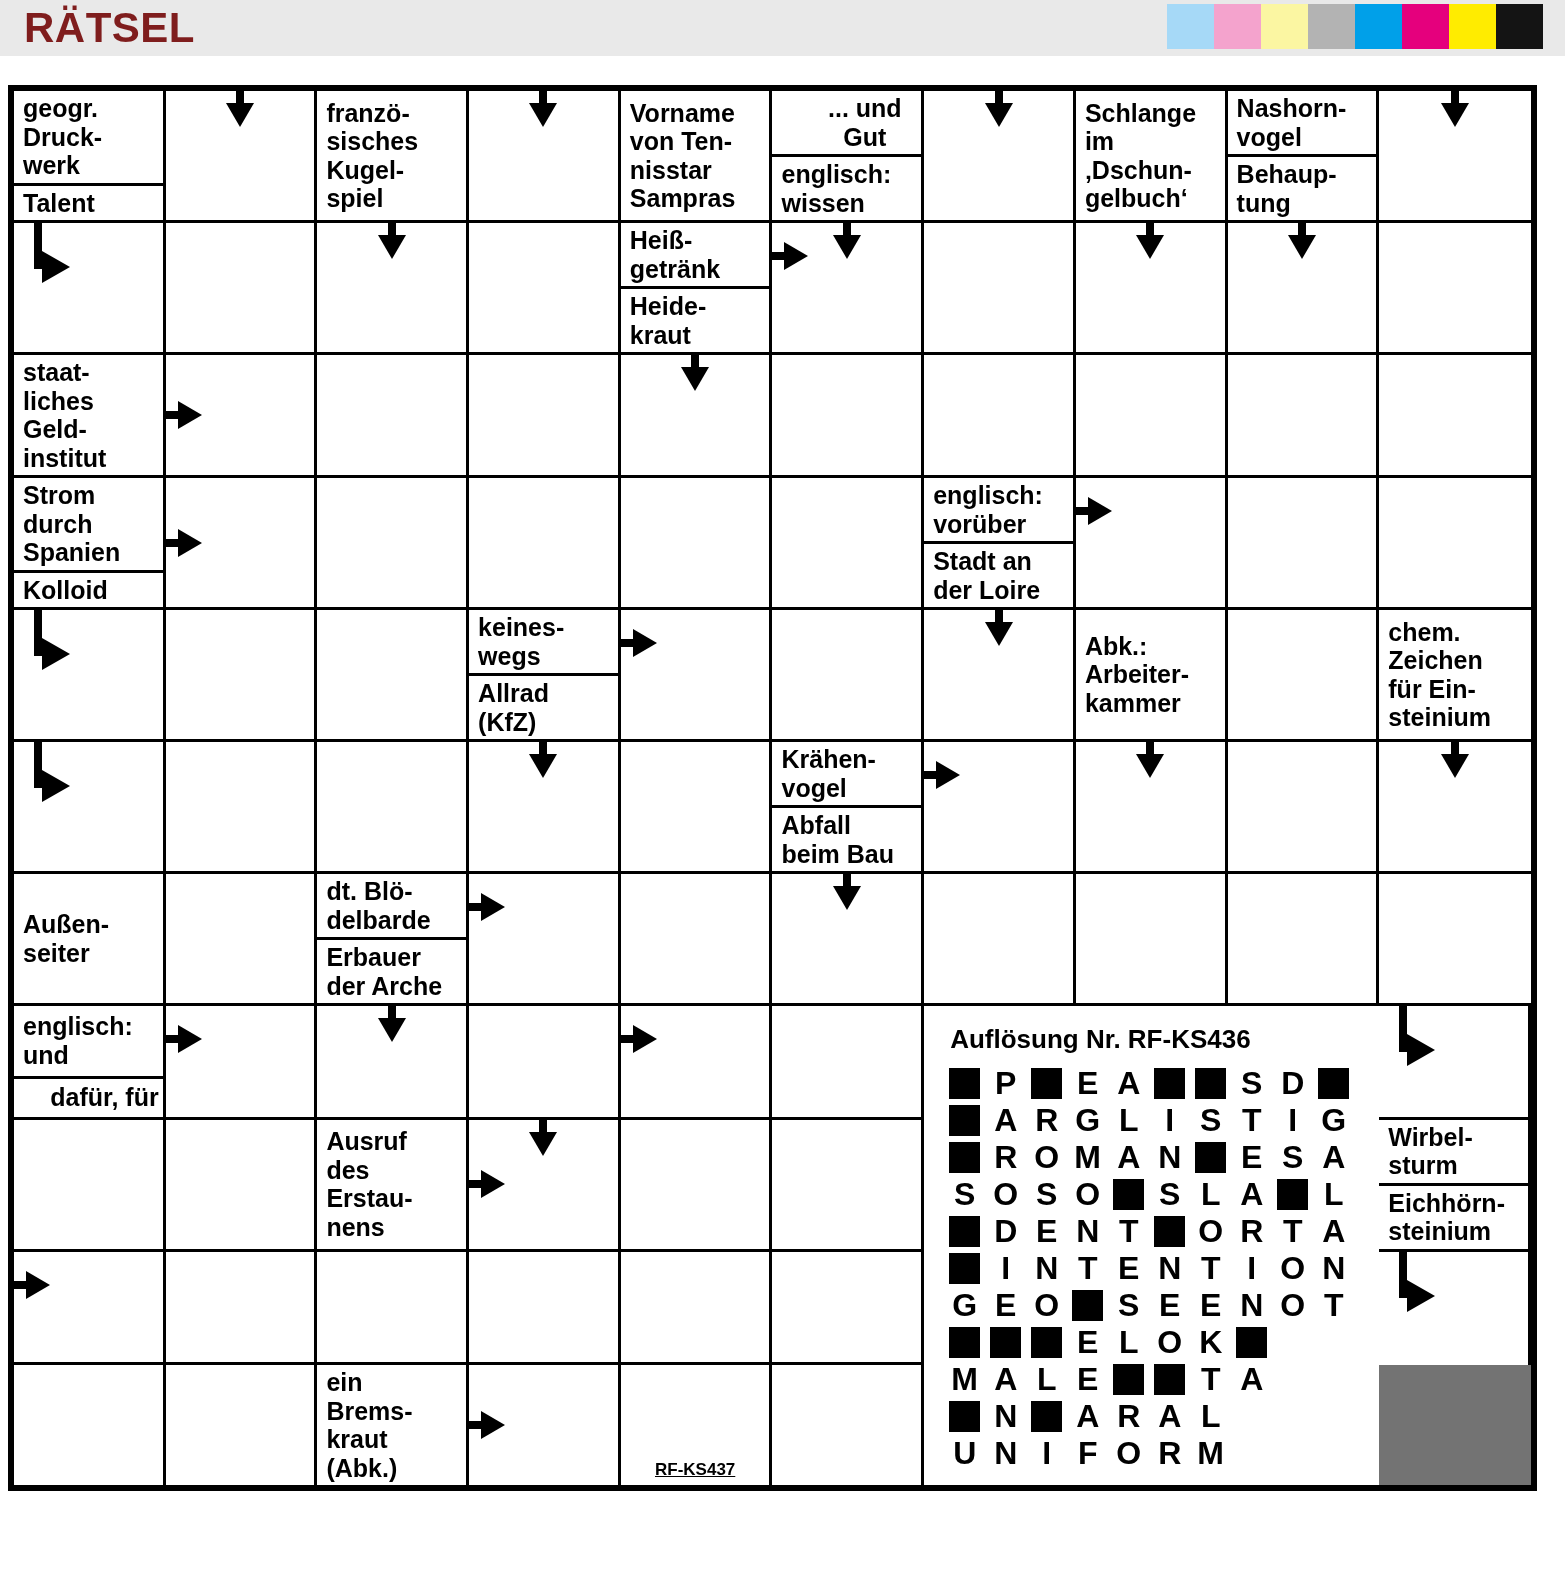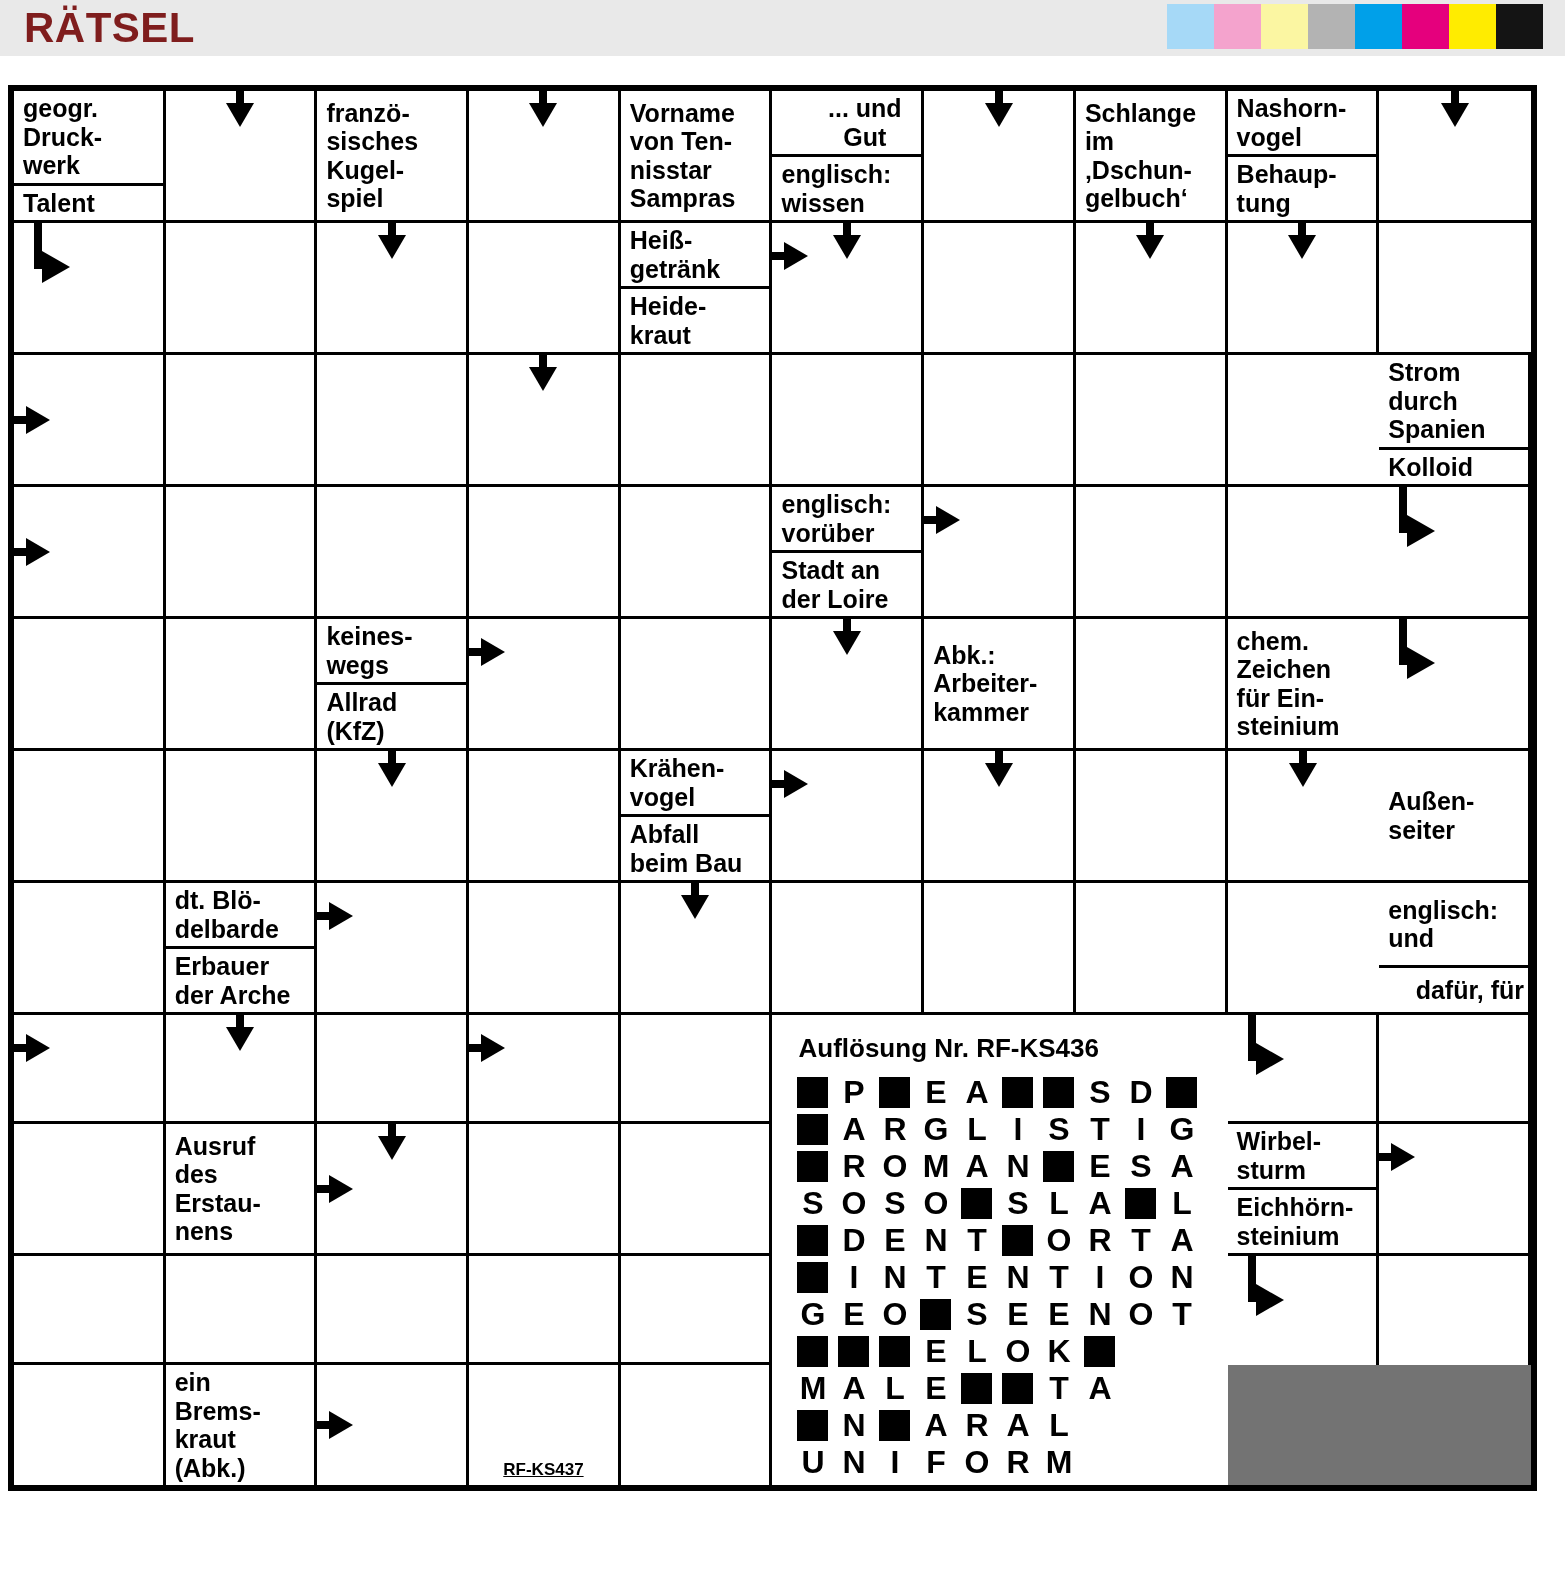--- a/index.html
+++ b/index.html
@@ -165,20 +165,26 @@
           <polygon points="3,12 31,12 17,36" fill="#000"></polygon>
         </svg></div>
     </div>
     <div class="cell">
       <div class="arrow arrow-down"><svg width="34" height="38" viewBox="0 0 34 38">
           <rect x="13" y="0" width="8" height="13" fill="#000"></rect>
           <polygon points="3,12 31,12 17,36" fill="#000"></polygon>
         </svg></div>
     </div>
     <div class="cell last-col"></div>
+    <div class="cell clue">
+      <div class="clue-part" style="flex-grow: 4;">staat-
+liches
+Geld-
+institut</div>
+    </div>
     <div class="cell">
       <div class="arrow arrow-right"><svg width="38" height="34" viewBox="0 0 38 34">
           <rect x="0" y="13" width="13" height="8" fill="#000"></rect>
           <polygon points="12,3 12,31 36,17" fill="#000"></polygon>
         </svg></div>
     </div>
     <div class="cell"></div>
     <div class="cell"></div>
     <div class="cell">
       <div class="arrow arrow-down"><svg width="34" height="38" viewBox="0 0 34 38">

